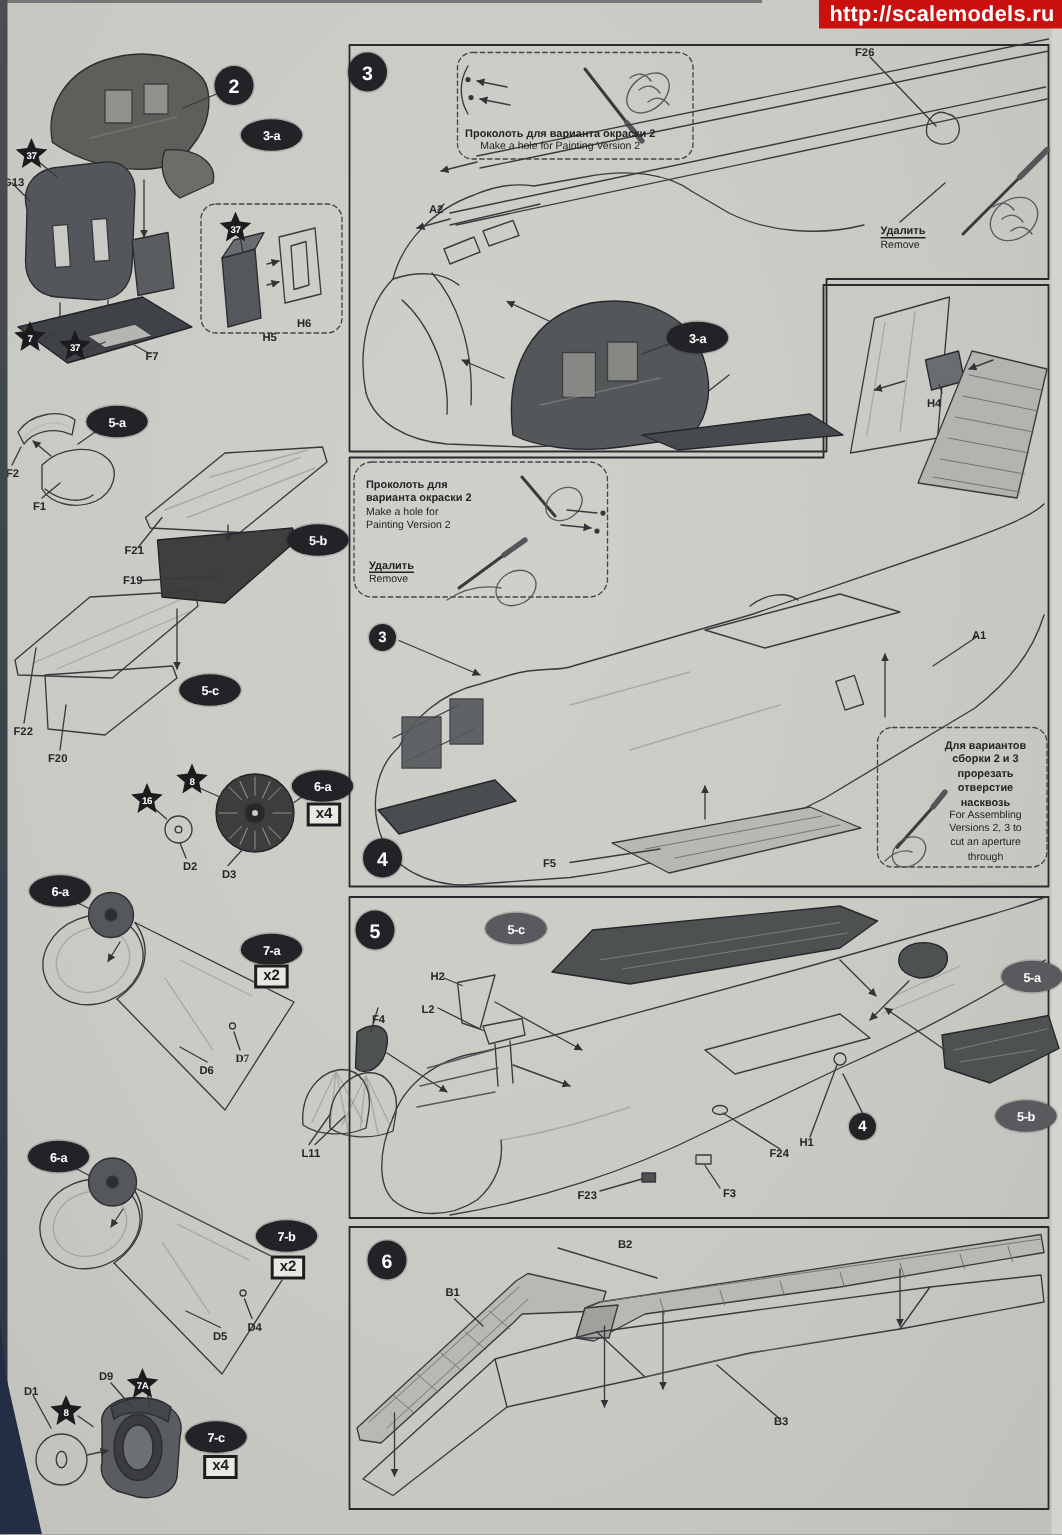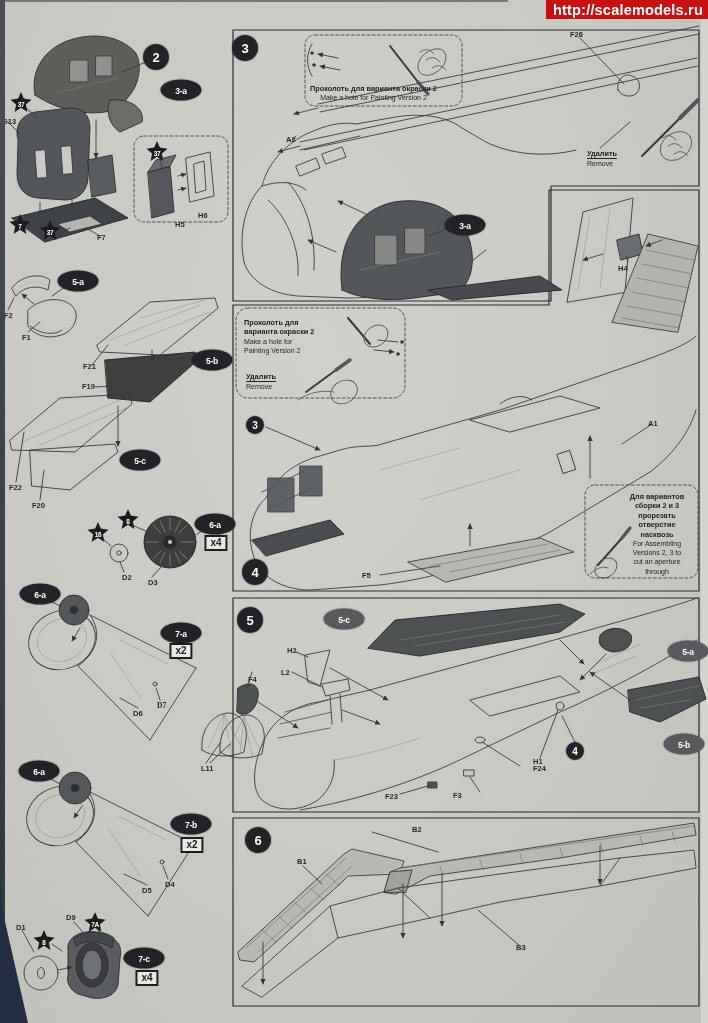--- a/index.html
+++ b/index.html
@@ -410,23 +410,23 @@
       <div class="plabel" style="left: 66px; top: 914px;">D9</div>
       <div class="plabel" style="left: 286px; top: 136px;">A2</div>
       <div class="plabel" style="left: 570px; top: 31px;">F26</div>
       <div class="plabel" style="left: 618px; top: 265px;">H4</div>
       <div class="plabel" style="left: 648px; top: 420px;">A1</div>
       <div class="plabel" style="left: 362px; top: 572px;">F5</div>
       <div class="plabel" style="left: 287px; top: 647px;">H2</div>
       <div class="plabel" style="left: 248px; top: 665px; margin-top: 11px;">F4</div>
       <div class="plabel" style="left: 281px; top: 669px;">L2</div>
       <div class="plabel" style="left: 533px; top: 758px;">H1</div>
-      <div class="plabel" style="left: 513px; top: 765px; margin-left: 20px;">F24</div>
+      <div class="plabel" style="left: 513px; top: 765px;">F24</div>
       <div class="plabel" style="left: 385px; top: 793px;">F23</div>
-      <div class="plabel" style="left: 453px; top: 792px;">F3</div>
+      <div class="plabel" style="left: 482px; top: 792px;">F3</div>
       <div class="plabel" style="left: 297px; top: 858px;">B1</div>
       <div class="plabel" style="left: 365px; top: 826px; padding-left: 47px;">B2</div>
       <div class="plabel" style="left: 516px; top: 944px;">B3</div>
       <div class="badge lg" style="left: 245px; top: 48px;">3</div>
       <div class="badge lg" style="left: 255px; top: 572px;">4</div>
       <div class="badge lg" style="left: 250px; top: 620px;">5</div>
       <div class="badge lg" style="left: 258px; top: 840px;">6</div>
       <div class="badge lg" style="left: 156px; top: 57px;">2</div>
       <div class="badge md" style="left: 181px; top: 90px;">3-a</div>
       <div class="badge md" style="left: 465px; top: 225px;">3-a</div>

